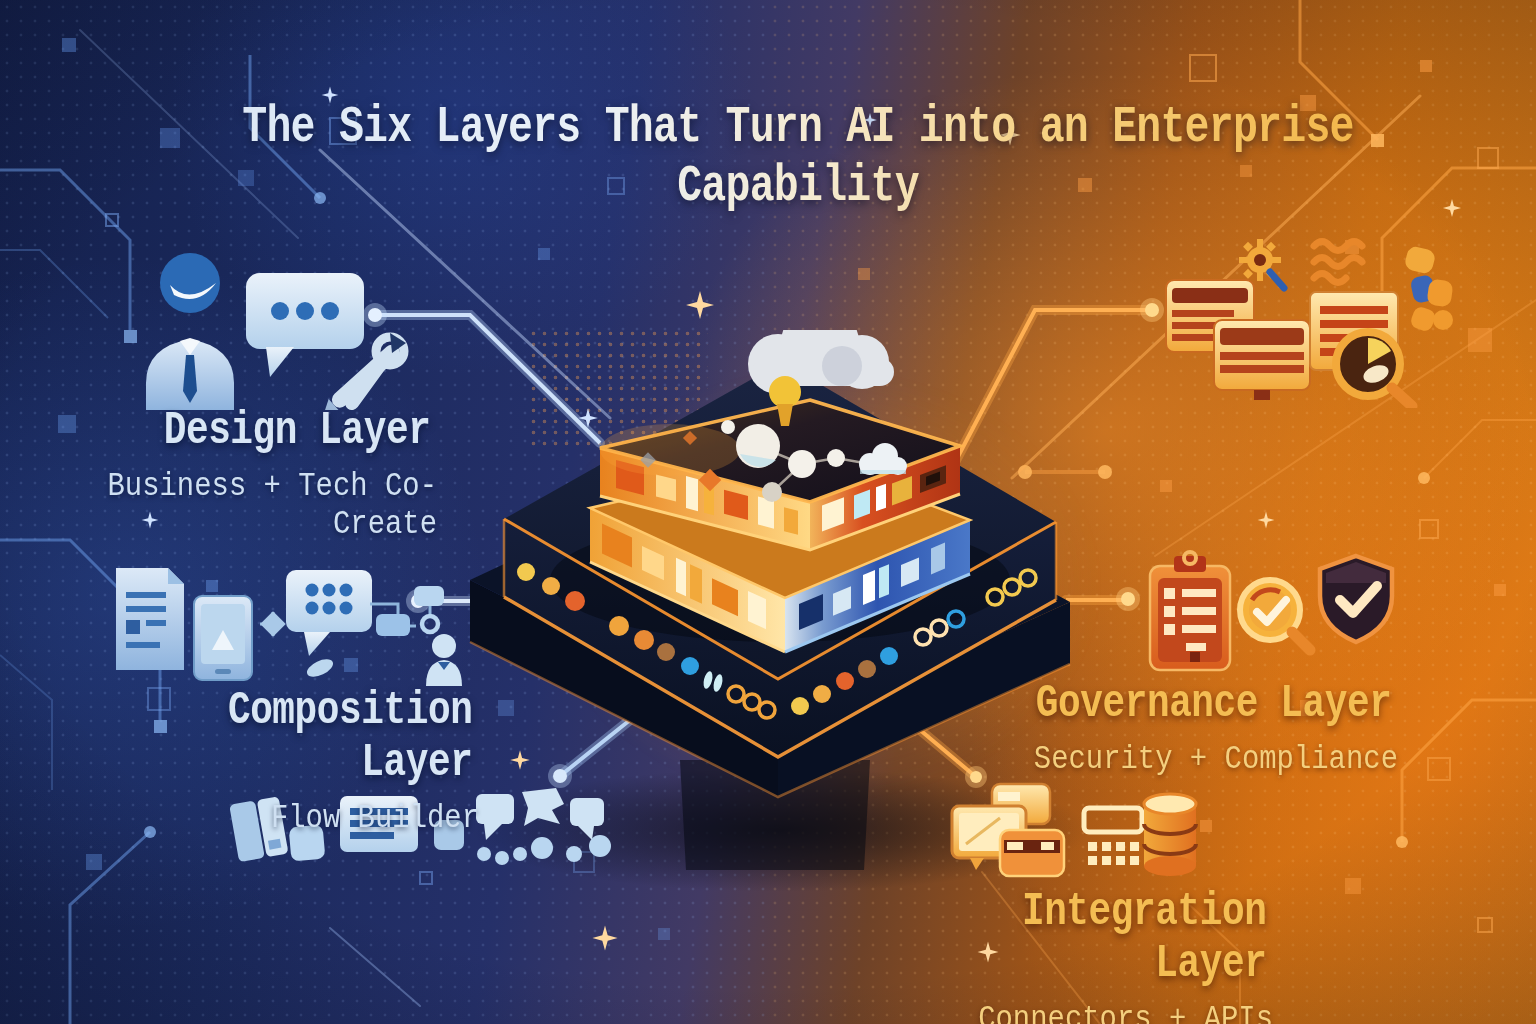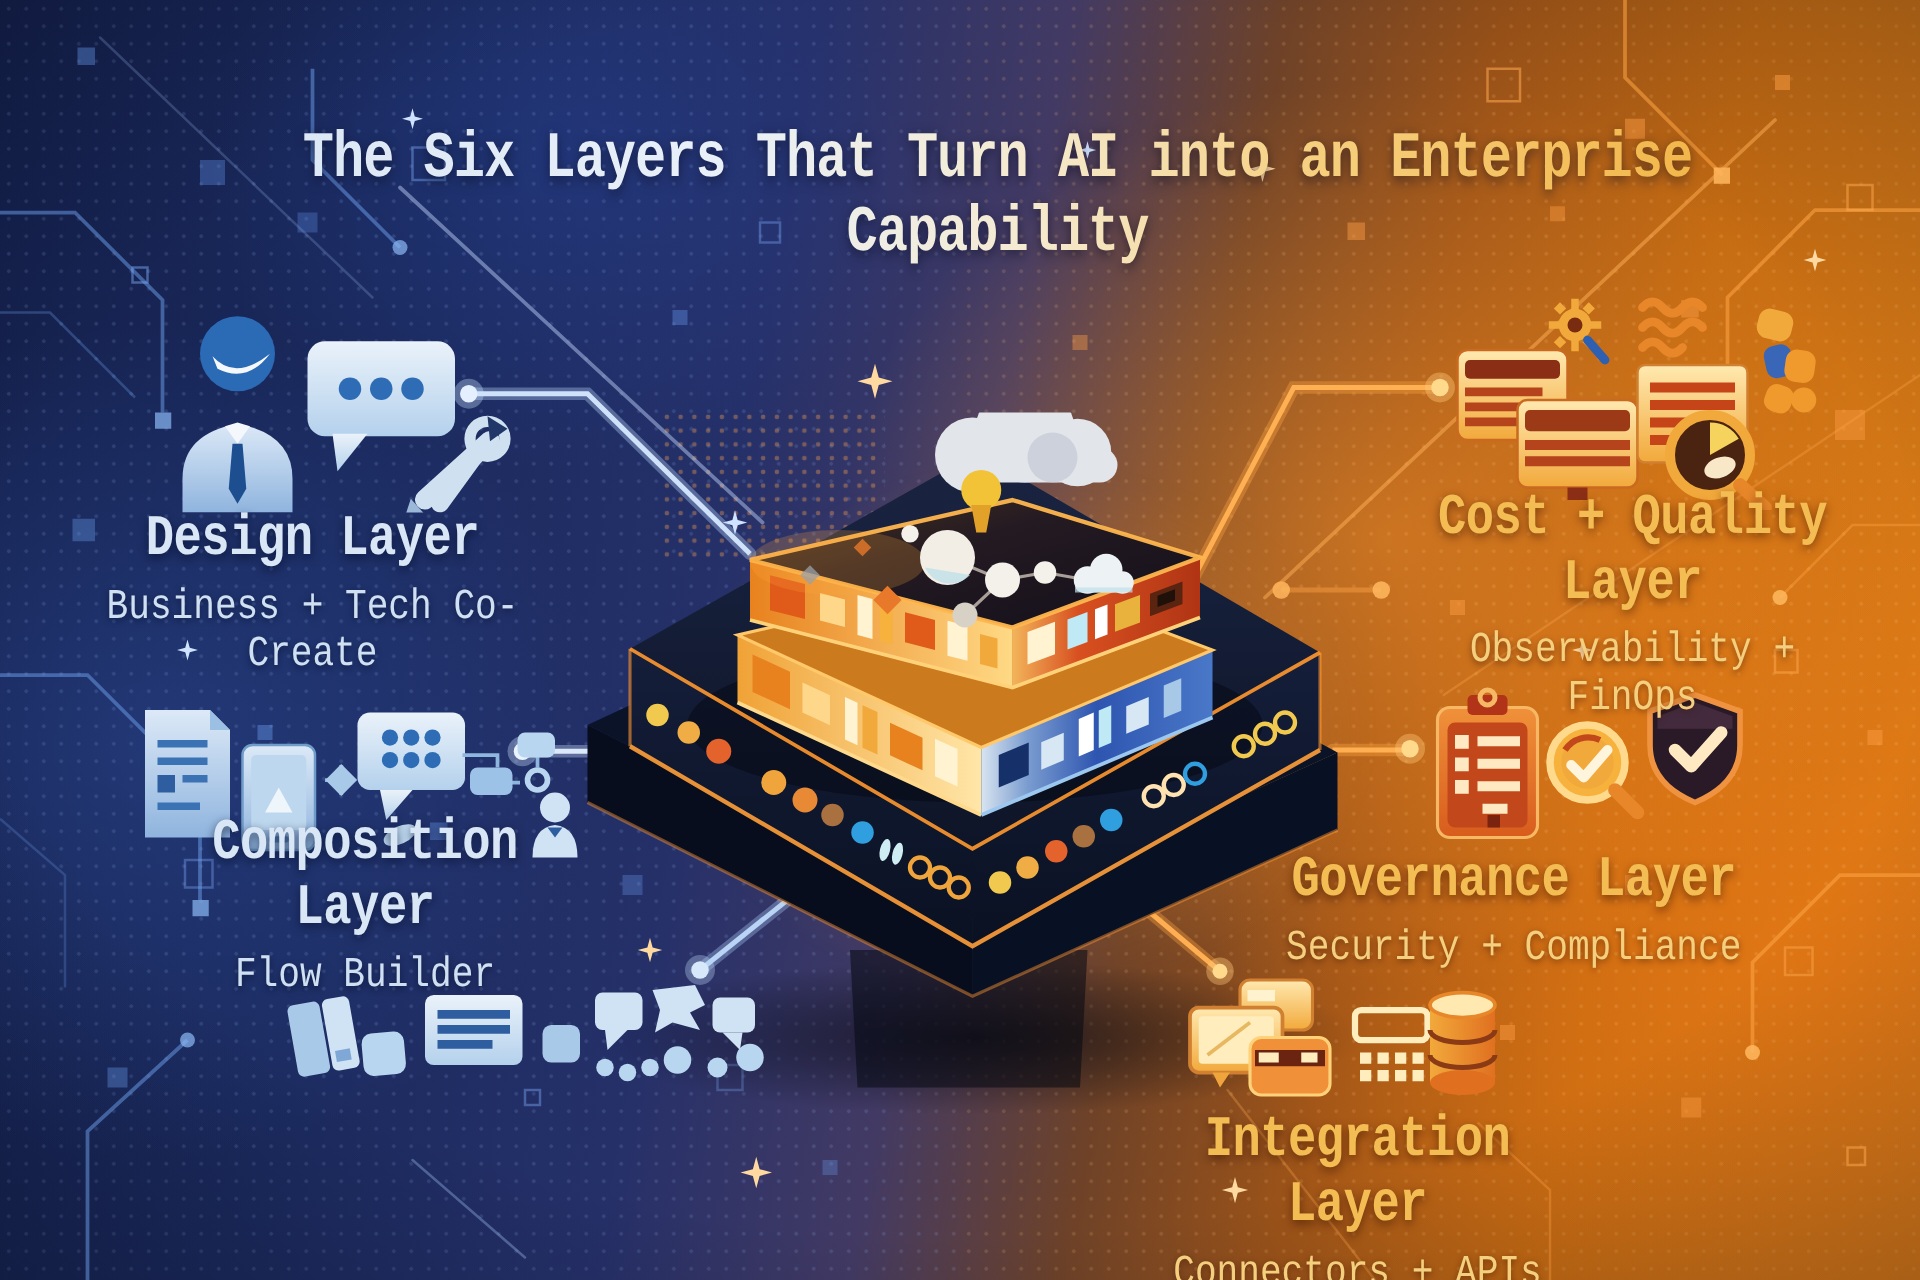--- a/index.html
+++ b/index.html
@@ -21,21 +21,21 @@
   .dots.patch{left:528px;top:328px;width:180px;height:120px;background-image:radial-gradient(rgba(255,165,80,.45) 1.6px,transparent 2.1px);background-size:11px 11px;opacity:.8;}
   .glow{position:absolute;pointer-events:none;filter:blur(6px);}
   .glow.stack{left:540px;top:370px;width:560px;height:430px;background:radial-gradient(closest-side,rgba(255,170,60,.45),rgba(255,150,50,.12) 62%,transparent);}
   svg{position:absolute;display:block;}
   
   .title{position:absolute;left:60px;top:98px;width:1476px;margin:0;text-align:center;
     font-size:52px;font-weight:700;letter-spacing:-1px;transform:scaleX(.8);
     background:linear-gradient(90deg,#dbe7f5 0%,#e9f0f8 32%,#f5ead0 52%,#f6cf7d 72%,#f2b445 100%);
     -webkit-background-clip:text;background-clip:text;color:transparent;
     filter:drop-shadow(0 3px 5px rgba(5,10,30,.55));}
-  .layer-block{position:absolute;width:440px;text-align:center;}
+  .layer-block{position:absolute;width:440px;text-align:right;}
   .lt{font-size:46px;font-weight:700;letter-spacing:-.5px;transform:scaleX(.82);margin:0;}
   .ls{font-size:34px;font-weight:400;transform:scaleX(.85);margin:10px 0 0 0;}
   .blue .lt{color:#d8e6f5;text-shadow:0 3px 8px rgba(5,15,45,.65);}
   .blue .ls{color:#cfe0f2;text-shadow:0 2px 6px rgba(5,15,45,.6);}
   .orange .lt{color:#f4bd53;text-shadow:0 3px 8px rgba(60,20,0,.6);}
   .orange .ls{color:#f4cf7e;text-shadow:0 2px 6px rgba(60,20,0,.55);}
 </style>
 </head>
 <body>
 
@@ -600,27 +600,23 @@
       <ellipse cx="222" cy="88" rx="26" ry="10" fill="#e07020"></ellipse>
       <path d="M196,46 a26,10 0 0 0 52,0 M196,66 a26,10 0 0 0 52,0" stroke="#8a3a14" stroke-width="4" fill="none"></path>
       <ellipse cx="222" cy="26" rx="26" ry="10" fill="#ffe9b0" stroke="#e8872a" stroke-width="3"></ellipse>
     </g>
   </svg>
 
   <div class="layer-block blue" style="left:30px;top:405px">
     <div class="lt">Design Layer</div>
     <div class="ls">Business + Tech Co-Create</div>
   </div>
-  <div class="layer-block blue" style="left:72px;top:648px">
+  <div class="layer-block blue" style="left:72px;top:685px">
     <div class="lt">Composition Layer</div>
     <div class="ls">Flow Builder</div>
-  </div>
-  <div class="layer-block orange" style="left:1086px;top:388px">
-    <div class="lt">Cost + Quality Layer</div>
-    <div class="ls">Observability + FinOps</div>
   </div>
   <div class="layer-block orange" style="left:991px;top:678px">
     <div class="lt">Governance Layer</div>
     <div class="ls">Security + Compliance</div>
   </div>
   <div class="layer-block orange" style="left:866px;top:886px">
     <div class="lt">Integration Layer</div>
     <div class="ls">Connectors + APIs</div>
   </div>
 </div>

